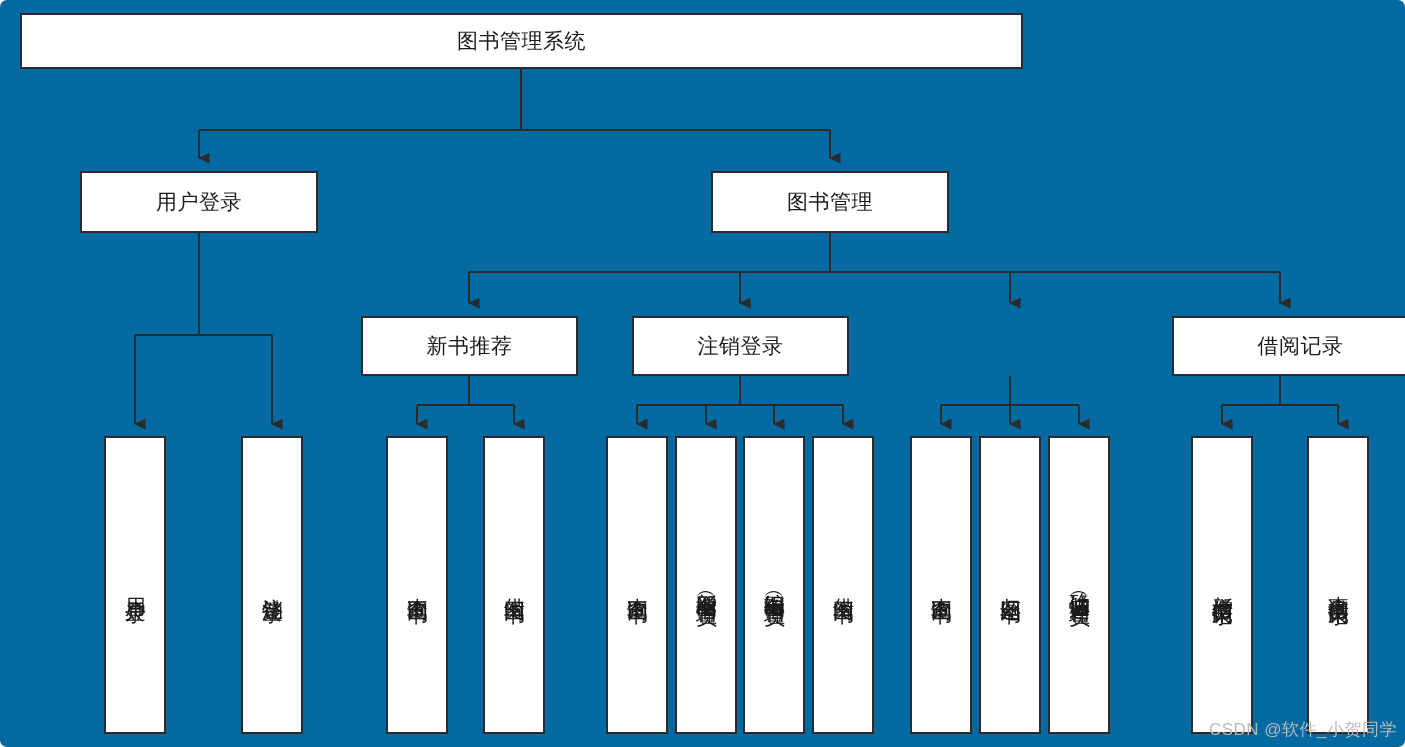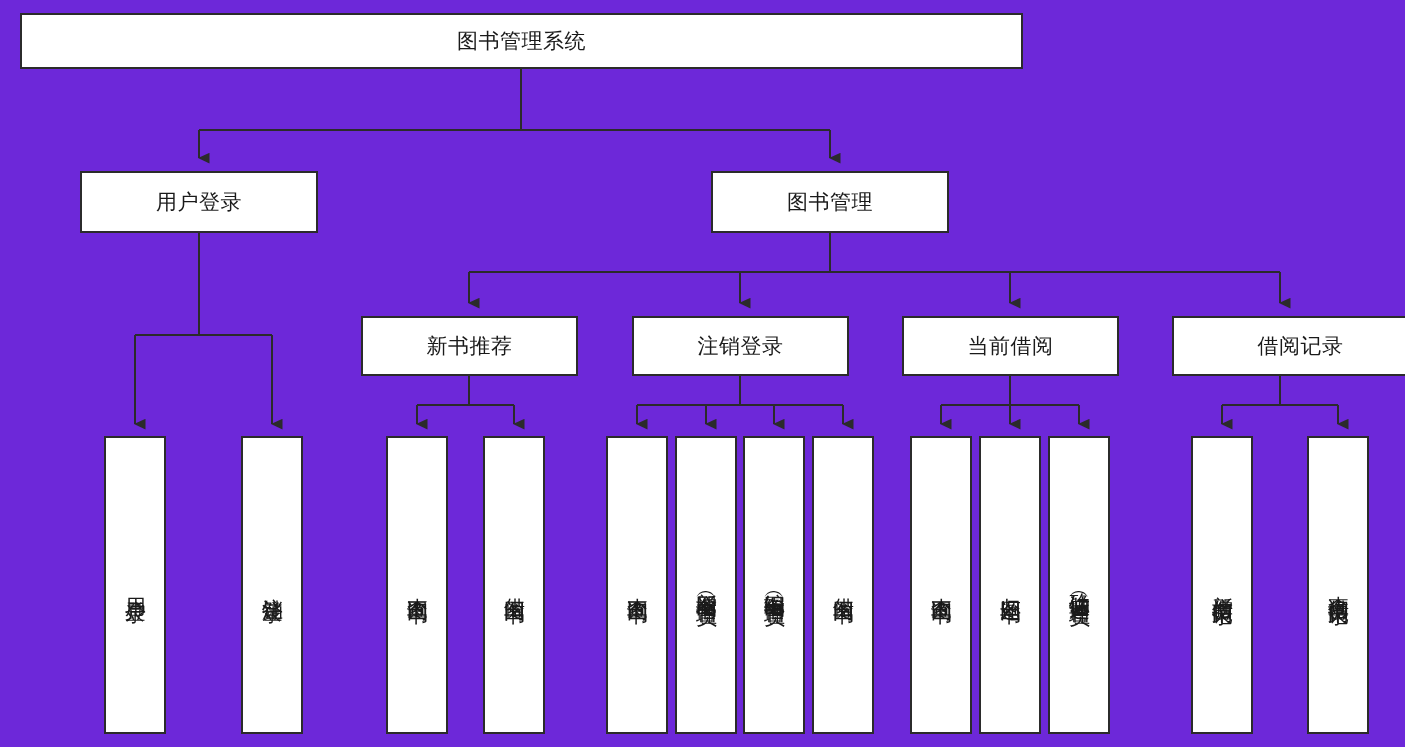--- a/index.html
+++ b/index.html
@@ -7,22 +7,23 @@
     padding: 0;
     background: #ffffff;
   }
   body {
     font-family: "Liberation Sans", "DejaVu Sans", sans-serif;
   }
   #canvas {
     position: relative;
     width: 1405px;
     height: 747px;
-    background: #6d28d9;
+    background: #0369a1;
     overflow: hidden;
+    border-radius: 7px;
   }
   svg#wires {
     position: absolute;
     left: 0;
     top: 0;
     width: 1405px;
     height: 747px;
     pointer-events: none;
   }
   .node {
@@ -133,23 +134,20 @@
   <div class="node horiz" style="left:711px; top:171px; width:238px; height:62px;">
     <span class="label">图书管理</span>
   </div>
 
   <div class="node horiz" style="left:361px; top:316px; width:217px; height:60px;">
     <span class="label">新书推荐</span>
   </div>
   <div class="node horiz" style="left:632px; top:316px; width:217px; height:60px;">
     <span class="label">注销登录</span>
   </div>
-  <div class="node horiz" style="left:902px; top:316px; width:217px; height:60px;">
-    <span class="label">当前借阅</span>
-  </div>
   <div class="node horiz" style="left:1172px; top:316px; width:257px; height:60px;">
     <span class="label">借阅记录</span>
   </div>
 
   <div class="node vert" style="left:104px; top:436px; width:62px; height:298px;">
     <span class="label">用户登录</span>
   </div>
   <div class="node vert" style="left:241px; top:436px; width:62px; height:298px;">
     <span class="label">注销登录</span>
   </div>
@@ -184,14 +182,15 @@
     <span class="label">确认归还（管理员）</span>
   </div>
 
   <div class="node vert" style="left:1191px; top:436px; width:62px; height:298px;">
     <span class="label">新增借阅记录</span>
   </div>
   <div class="node vert" style="left:1307px; top:436px; width:62px; height:298px;">
     <span class="label">查询借阅记录</span>
   </div>
 
+  <div class="watermark">CSDN @软件_小贺同学</div>
 
 </div>
 
 </body></html>

